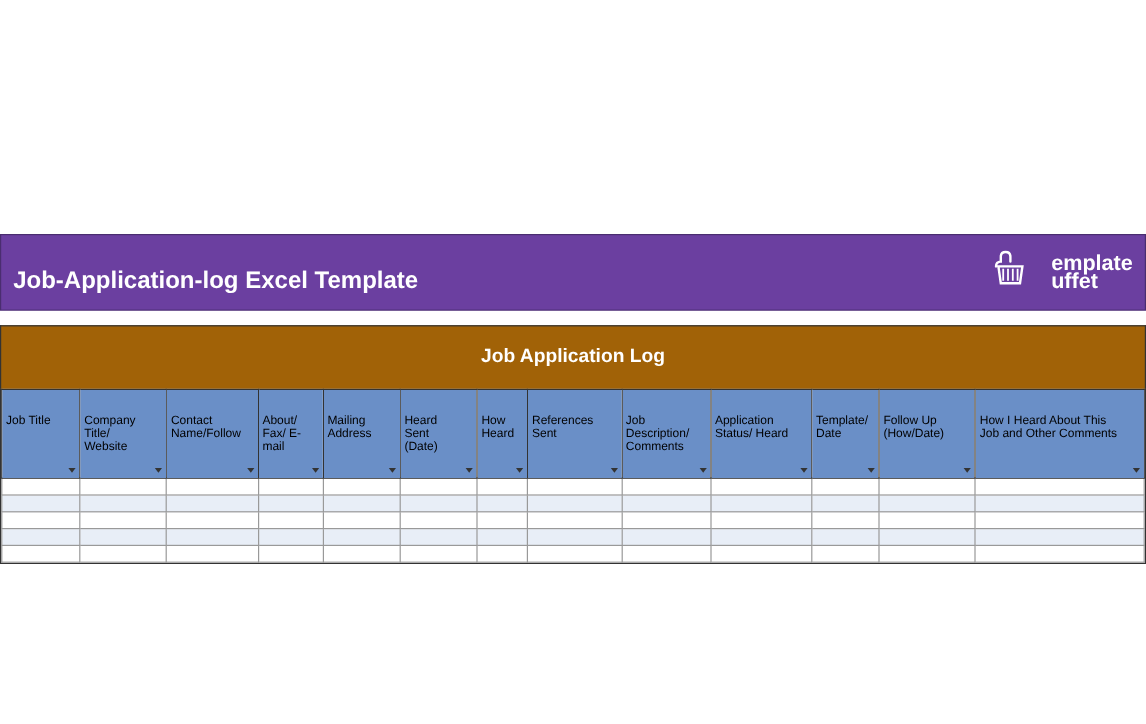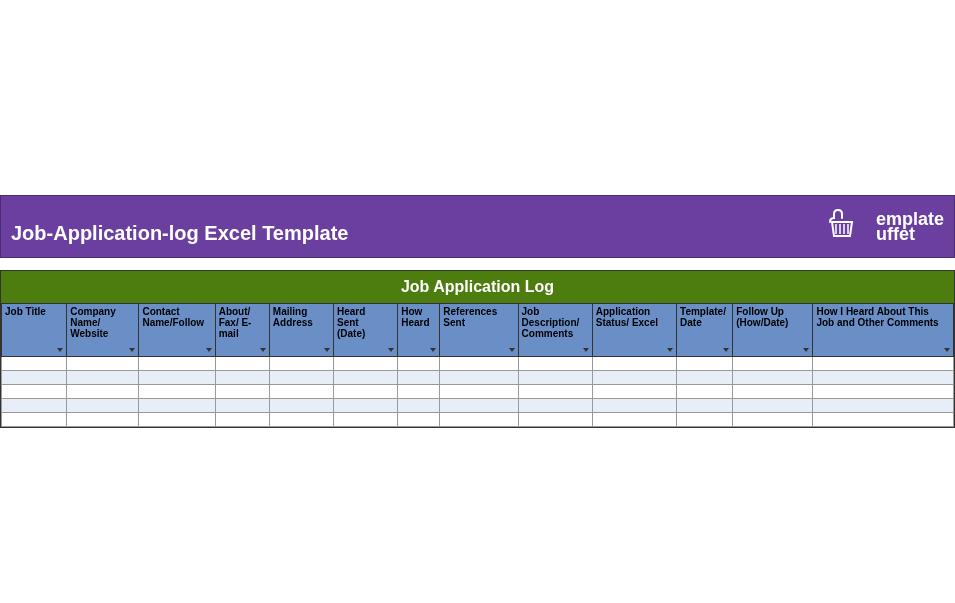--- a/index.html
+++ b/index.html
@@ -44,45 +44,45 @@
     .logo-text {
       font-size: 18px;
       font-weight: bold;
       color: #ffffff;
     }
     .spacer-mid {
       height: 12px;
       background: #ffffff;
     }
     .sheet-title-row {
-      background: #4d7c0f;
+      background: #a16207;
       color: #ffffff;
       text-align: center;
       font-weight: bold;
       font-size: 16px;
-      padding: 7px 0;
+      padding: 17px 0;
       border: 1px solid #333;
       border-bottom: none;
     }
     .table-container {
       border: 1px solid #333;
       border-top: none;
     }
     table {
       border-collapse: collapse;
       width: 100%;
       table-layout: fixed;
     }
     th {
       background: #6a8fc7;
       color: #000000;
       font-size: 10px;
-      font-weight: bold;
+      font-weight: normal;
       text-align: left;
-      padding: 2px 3px;
+      padding: 20px 3px;
       border: 1px solid #333;
       vertical-align: top;
       position: relative;
       height: 53px;
     }
     th .header-text {
       display: block;
       padding-right: 10px;
     }
     .filter-arrow {
@@ -170,21 +170,21 @@
       <tr>
         <th>
           <span class="header-text">Job Title</span>
           <span class="filter-arrow">
             <svg viewBox="0 0 8 8">
                 <path d="M1 2 L7 2 L4 6 Z" fill="#333"></path>
               </svg>
           </span>
         </th>
         <th>
-          <span class="header-text">Company Name/ Website</span>
+          <span class="header-text">Company Title/ Website</span>
           <span class="filter-arrow">
             <svg viewBox="0 0 8 8">
                 <path d="M1 2 L7 2 L4 6 Z" fill="#333"></path>
               </svg>
           </span>
         </th>
         <th>
           <span class="header-text">Contact Name/Follow</span>
           <span class="filter-arrow">
             <svg viewBox="0 0 8 8">
@@ -234,21 +234,21 @@
         </th>
         <th>
           <span class="header-text">Job Description/ Comments</span>
           <span class="filter-arrow">
             <svg viewBox="0 0 8 8">
                 <path d="M1 2 L7 2 L4 6 Z" fill="#333"></path>
               </svg>
           </span>
         </th>
         <th>
-          <span class="header-text">Application Status/ Excel</span>
+          <span class="header-text">Application Status/ Heard</span>
           <span class="filter-arrow">
             <svg viewBox="0 0 8 8">
                 <path d="M1 2 L7 2 L4 6 Z" fill="#333"></path>
               </svg>
           </span>
         </th>
         <th>
           <span class="header-text">Template/ Date</span>
           <span class="filter-arrow">
             <svg viewBox="0 0 8 8">

